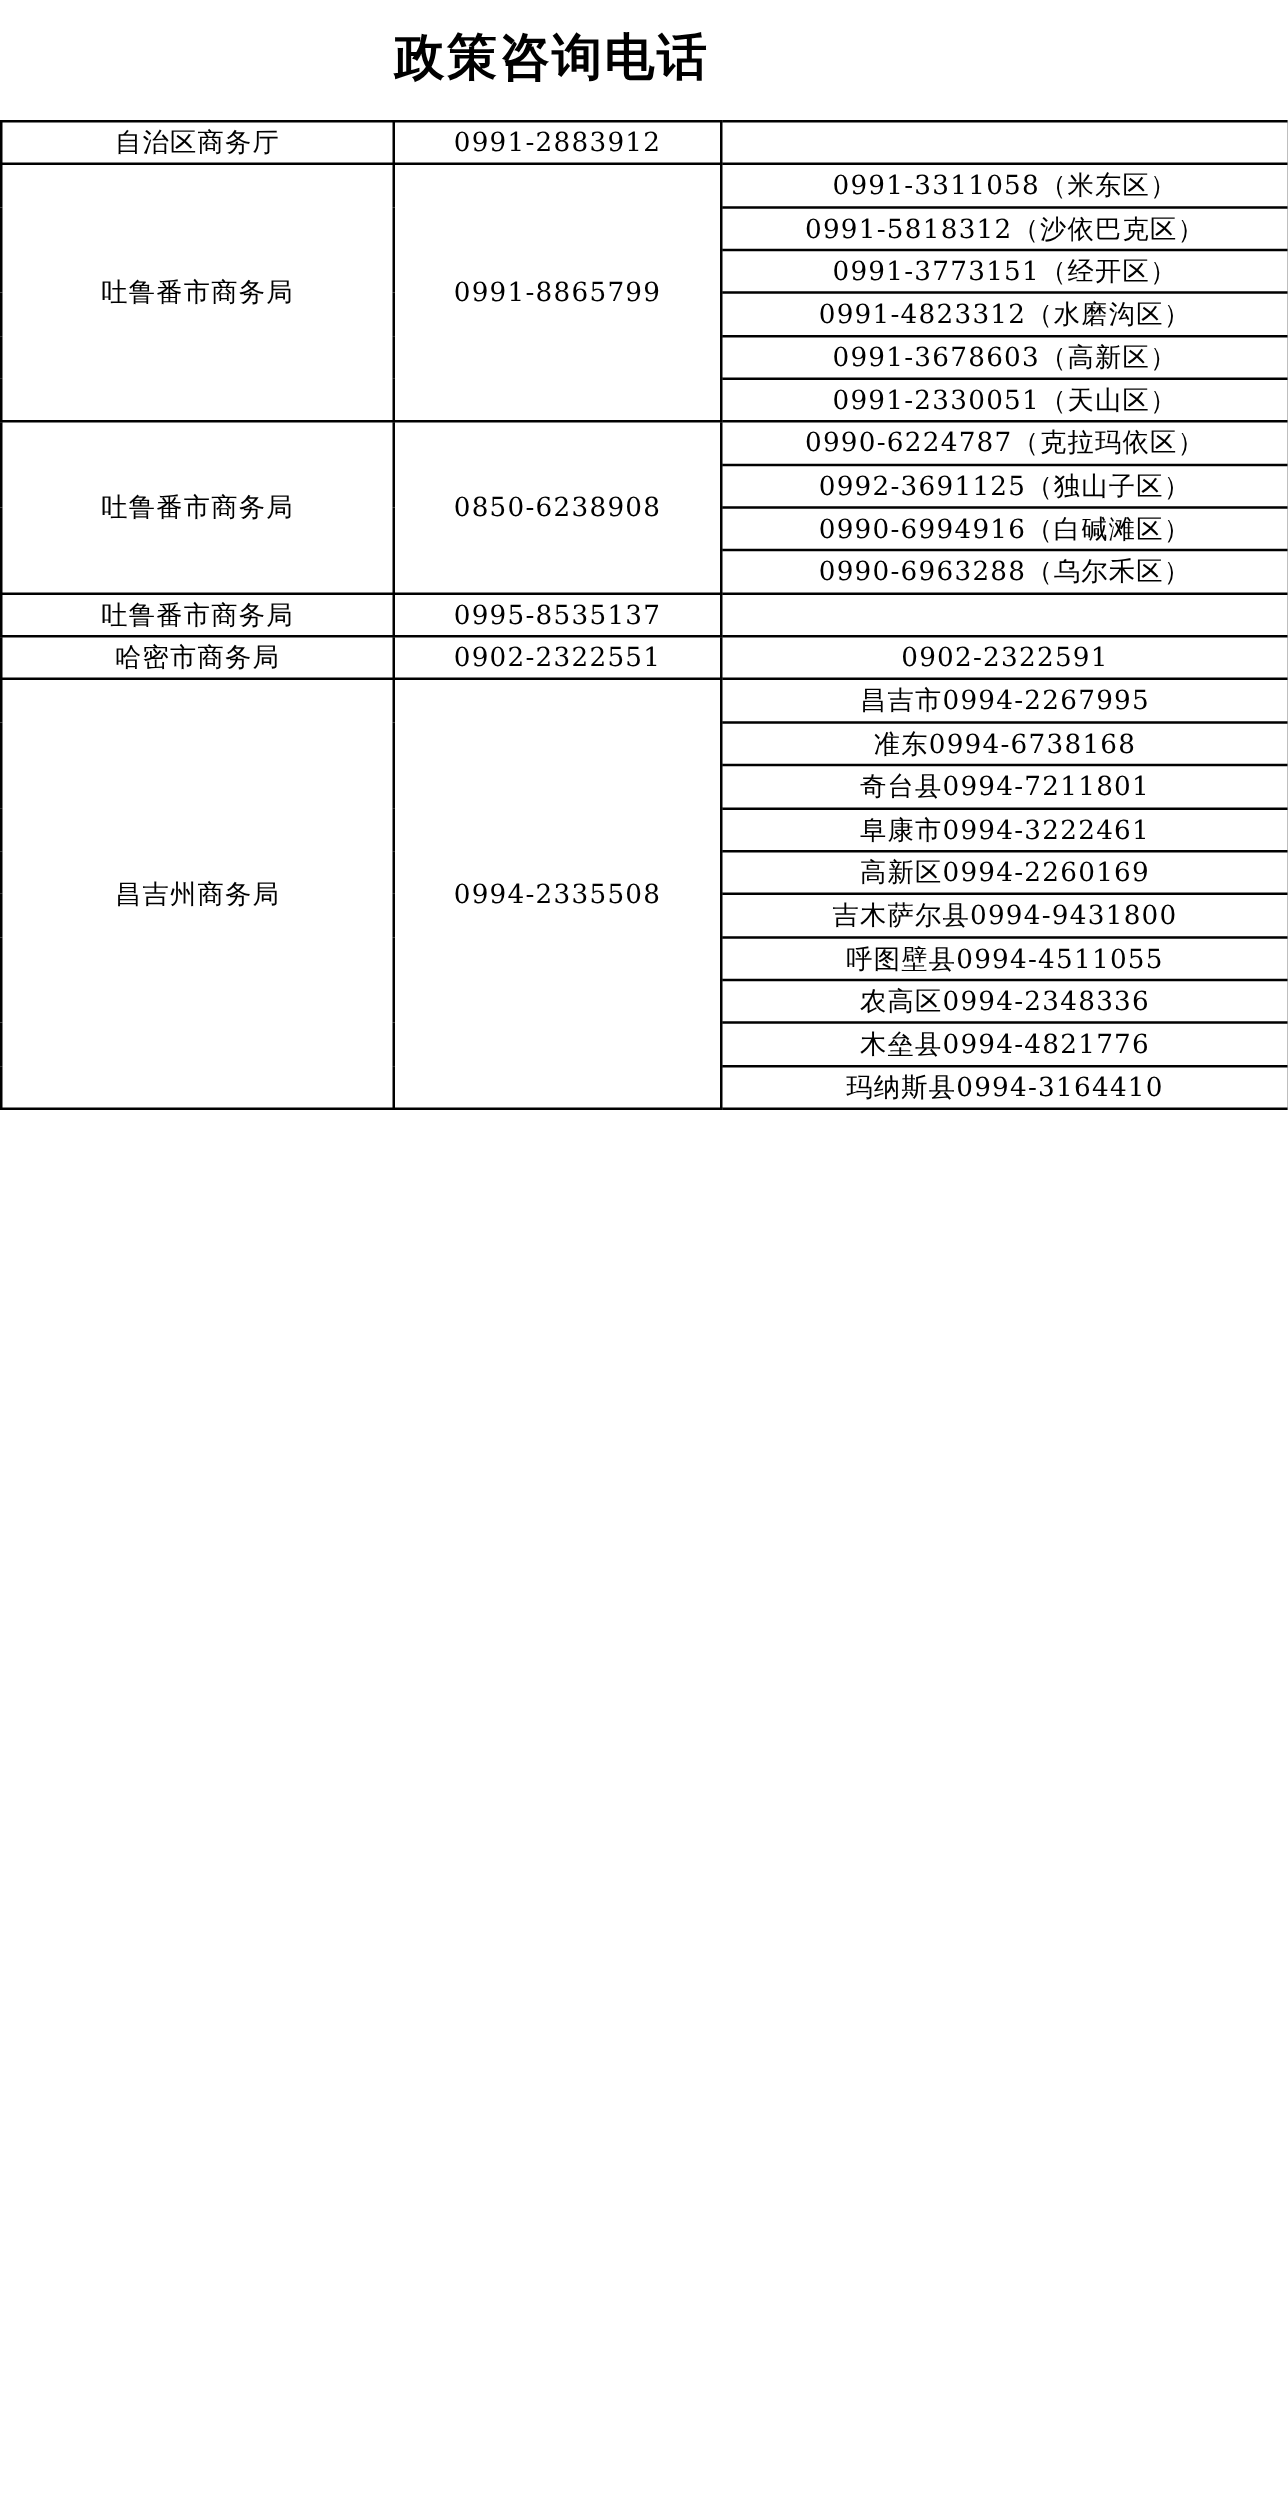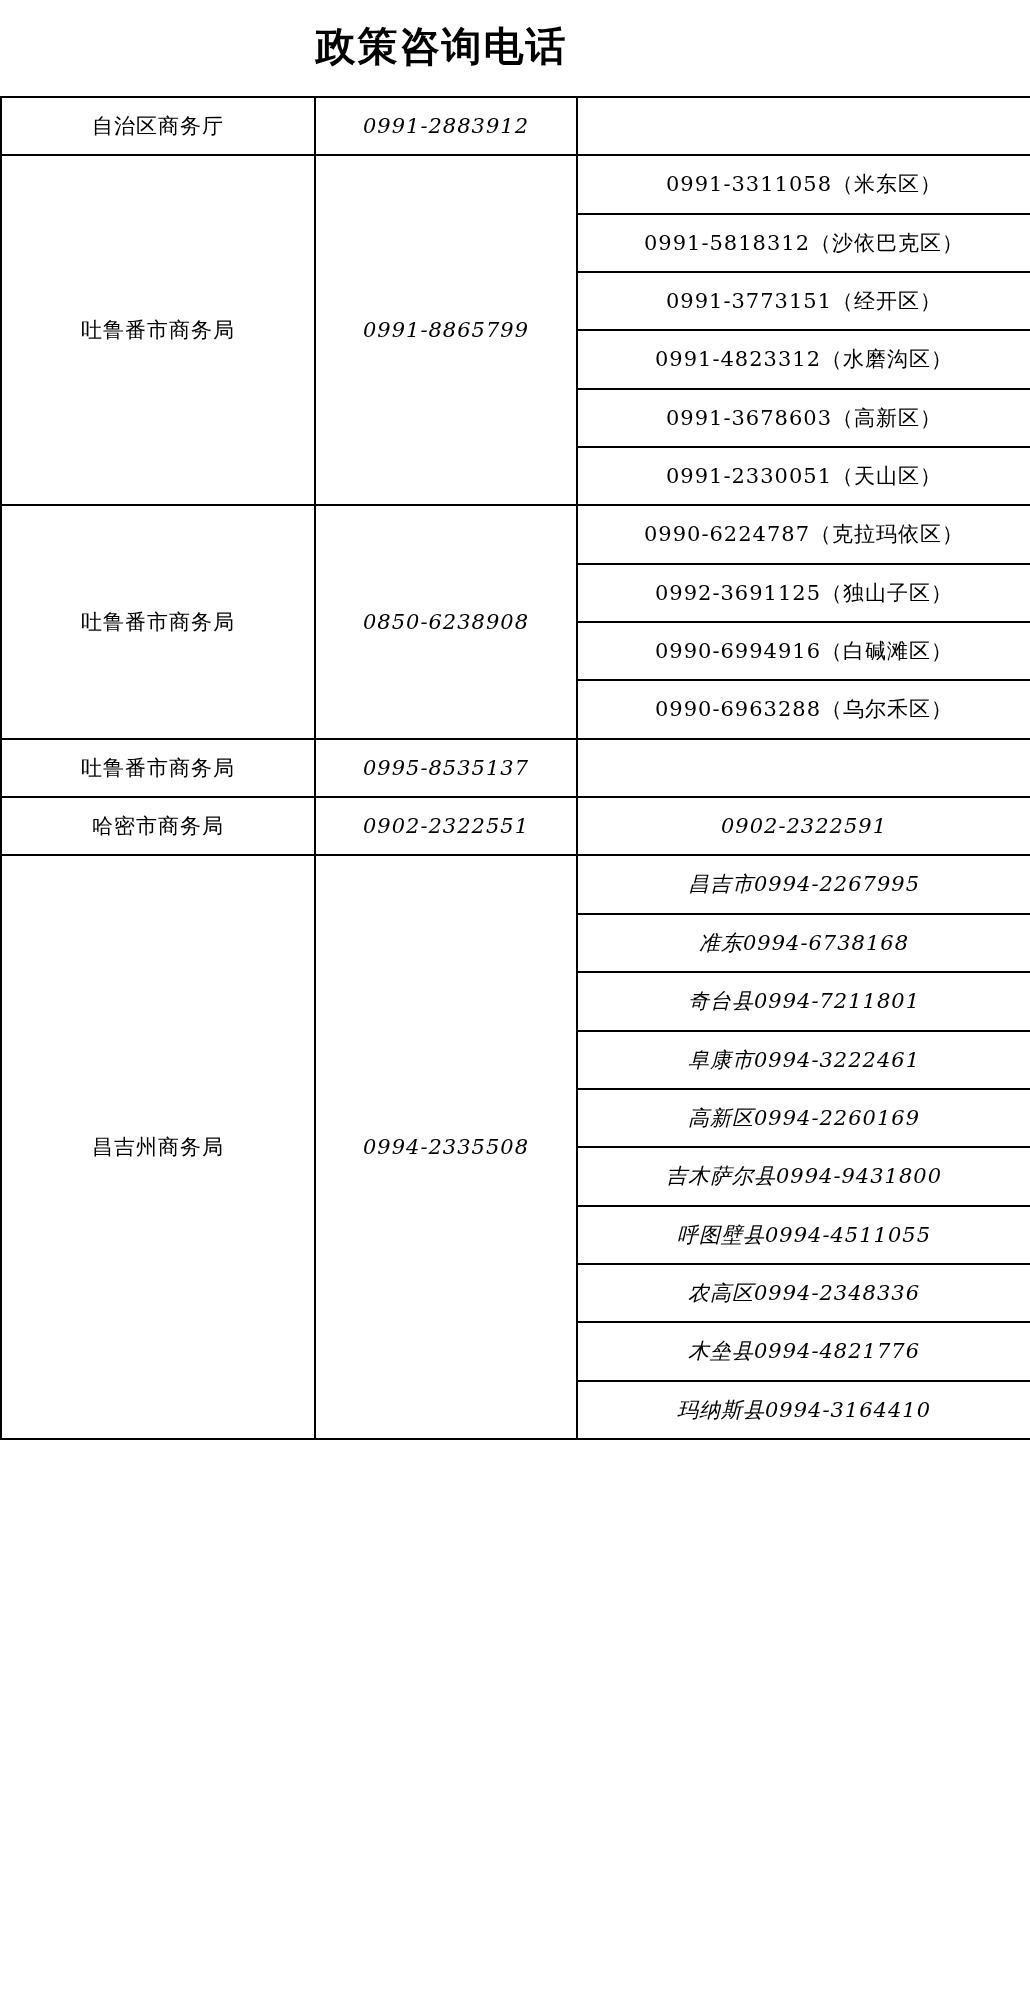--- a/index.html
+++ b/index.html
@@ -31,40 +31,38 @@
     margin: 0 auto;
     width: 988px;
     table-layout: fixed;
   }
   table.contact-table td {
     border: 2px solid #000000;
     text-align: center;
     vertical-align: middle;
     font-size: 21px;
     line-height: 1.35;
-    padding: 14px 6px;
+    padding: 2px 6px;
     letter-spacing: 1px;
     font-family: "DejaVu Serif", "Liberation Serif", serif;
   }
   td.col-org {
     width: 300px;
   }
   td.col-main {
     width: 248px;
-    font-style: italic;
   }
   td.col-sub {
     width: 440px;
   }
   td.empty-cell {
     padding: 0;
   }
   .sub-plain {
     letter-spacing: 0.5px;
-    font-style: italic;
   }
 </style>
 </head>
 <body>
 
 <div class="page">
 
   <div class="doc-title">政策咨询电话</div>
 
   <table class="contact-table">

